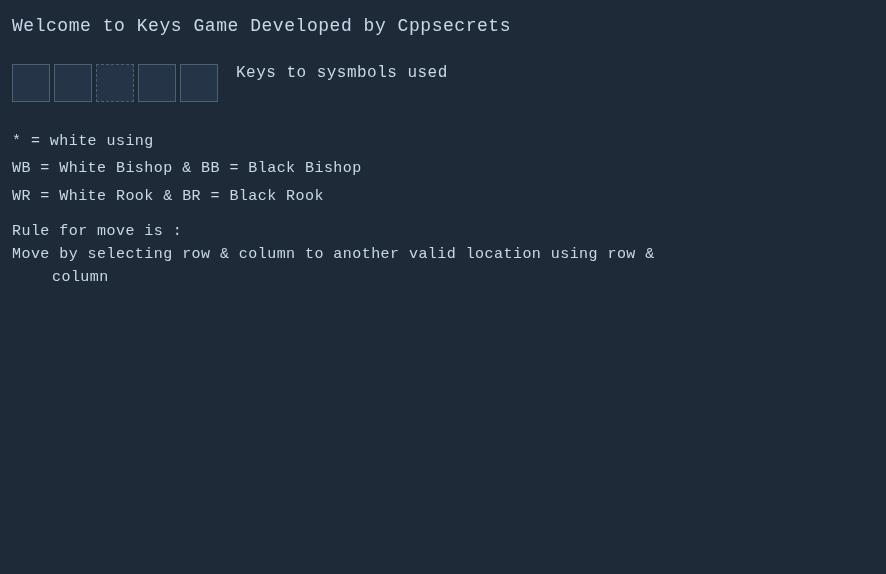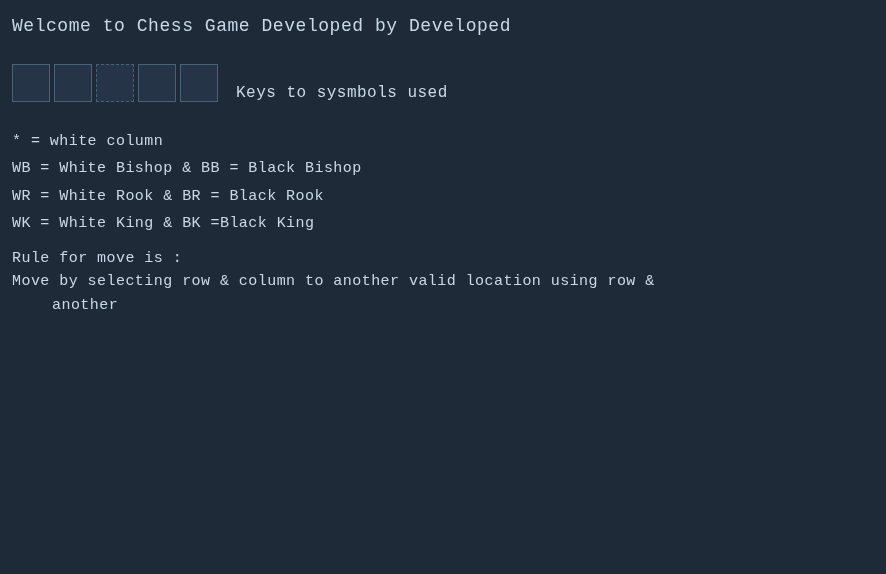--- a/index.html
+++ b/index.html
@@ -20,21 +20,21 @@
 
     .title {
       font-size: 18px;
       color: #c8d8e8;
       margin-bottom: 28px;
       letter-spacing: 0.03em;
     }
 
     .keys-section {
       display: flex;
-      align-items: flex-end;
+      align-items: flex-start;
       margin-bottom: 28px;
       gap: 10px;
     }
 
     .chess-pieces-preview {
       display: flex;
       align-items: center;
       gap: 4px;
     }
 
@@ -92,39 +92,38 @@
       line-height: 1.55;
       letter-spacing: 0.03em;
       padding-left: 40px;
     }
   </style>
 </head>
 <body>
 
 <div>
 
-  <div class="title">Welcome to Chess Game Developed by Developed</div>
+  <div class="title">Welcome to Keys Game Developed by Cppsecrets</div>
 
   <div class="keys-section">
     <div class="chess-pieces-preview">
       <div class="piece-box"></div>
       <div class="piece-box"></div>
       <div class="piece-box dotted"></div>
       <div class="piece-box"></div>
       <div class="piece-box"></div>
     </div>
     <span class="keys-label">Keys to sysmbols used</span>
   </div>
 
   <div class="legend">
-    <div class="legend-line">* = white column</div>
+    <div class="legend-line">* = white using</div>
     <div class="legend-line">WB = White Bishop &amp; BB = Black Bishop</div>
     <div class="legend-line">WR = White Rook &amp; BR = Black Rook</div>
-    <div class="legend-line">WK = White King &amp; BK =Black King</div>
   </div>
 
   <div class="rule-section">
     <div class="rule-line">Rule for move is :</div>
     <div class="rule-line">Move by selecting row &amp; column to another valid location using row &amp;</div>
-    <div class="rule-continued">another</div>
+    <div class="rule-continued">column</div>
   </div>
 
 </div>
 
 </body></html>

